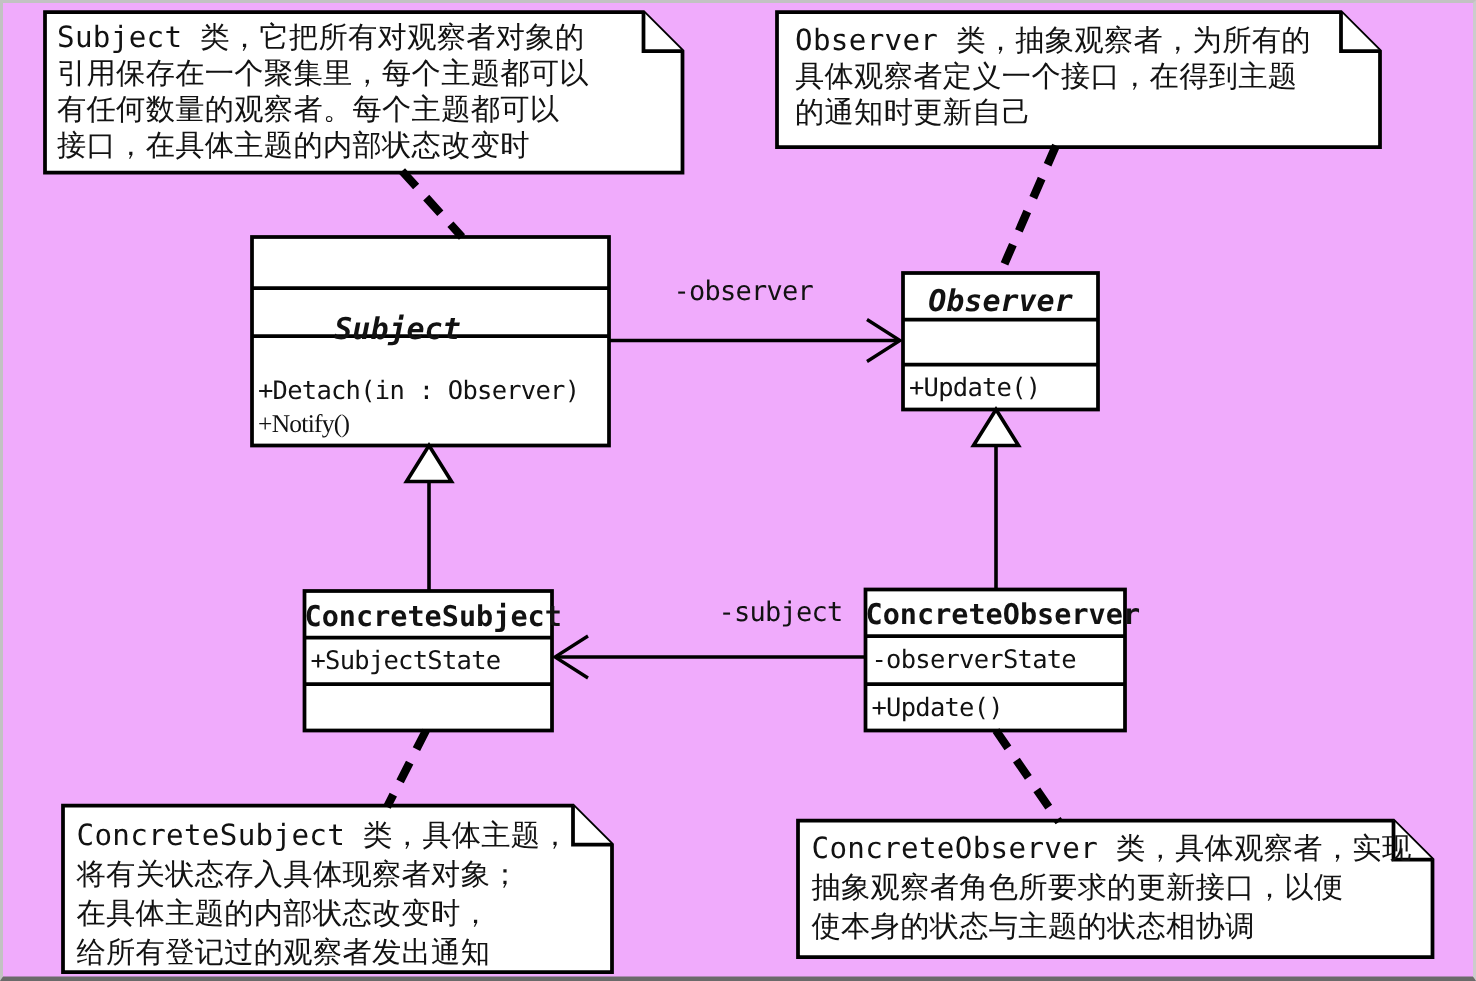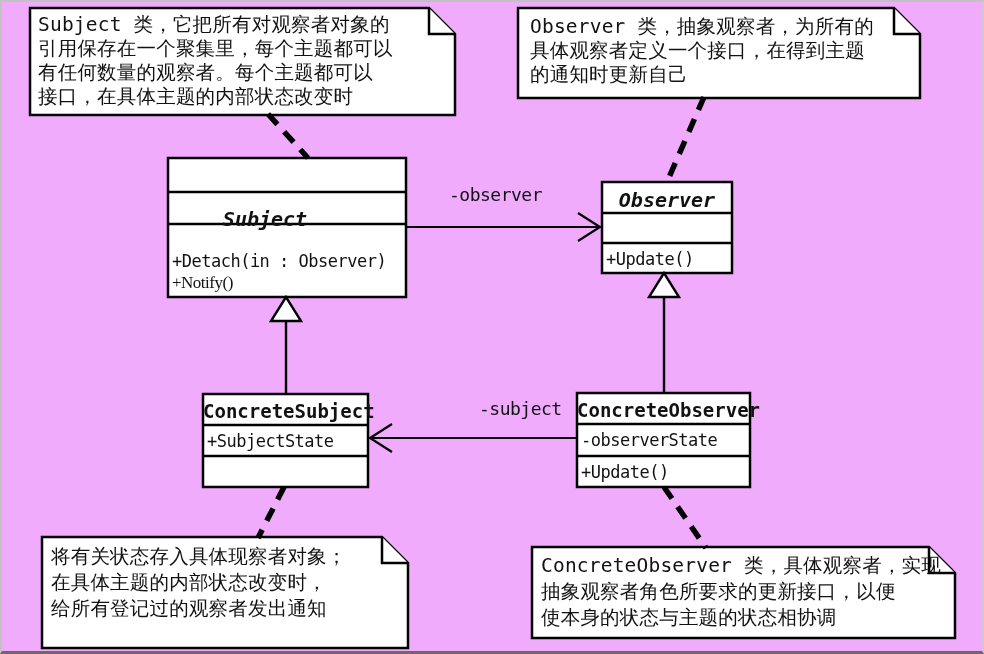--- a/index.html
+++ b/index.html
@@ -124,20 +124,21 @@
     <span class="note-line">接口，在具体主题的内部状态改变时</span>
   </div>
 
   <div class="txt note-text" style="left:530px; top:15px;">
     <span class="note-line">Observer 类，抽象观察者，为所有的</span>
     <span class="note-line">具体观察者定义一个接口，在得到主题</span>
     <span class="note-line">的通知时更新自己</span>
   </div>
 
   <div class="txt note-text lh25" style="left:51px; top:544px;">
+    <span class="note-line">ConcreteSubject 类，具体主题，</span>
     <span class="note-line">将有关状态存入具体现察者对象；</span>
     <span class="note-line">在具体主题的内部状态改变时，</span>
     <span class="note-line">给所有登记过的观察者发出通知</span>
   </div>
 
   <div class="txt note-text lh25" style="left:541px; top:553px;">
     <span class="note-line">ConcreteObserver 类，具体观察者，实现</span>
     <span class="note-line">抽象观察者角色所要求的更新接口，以便</span>
     <span class="note-line">使本身的状态与主题的状态相协调</span>
   </div>

